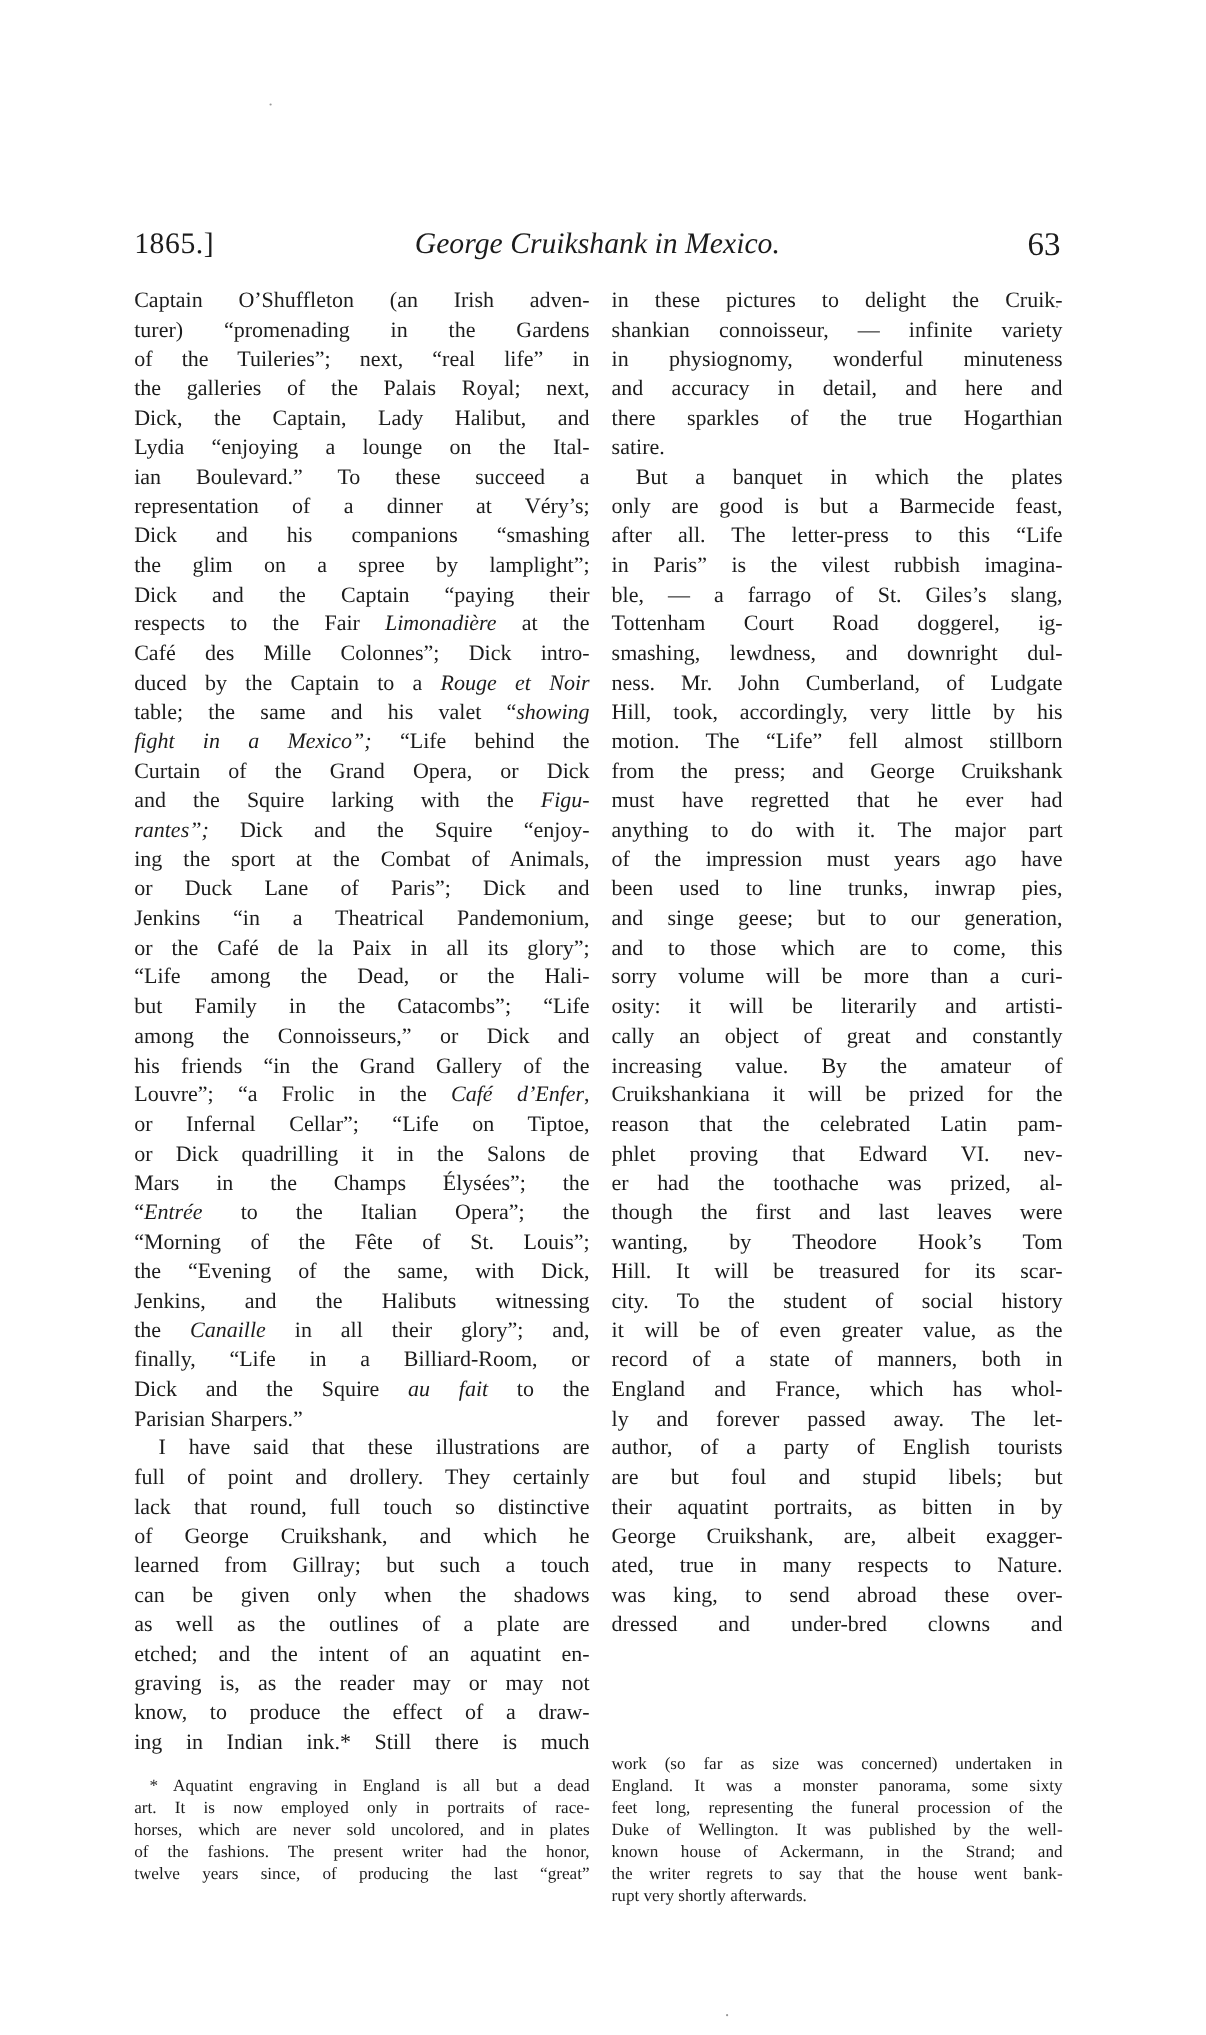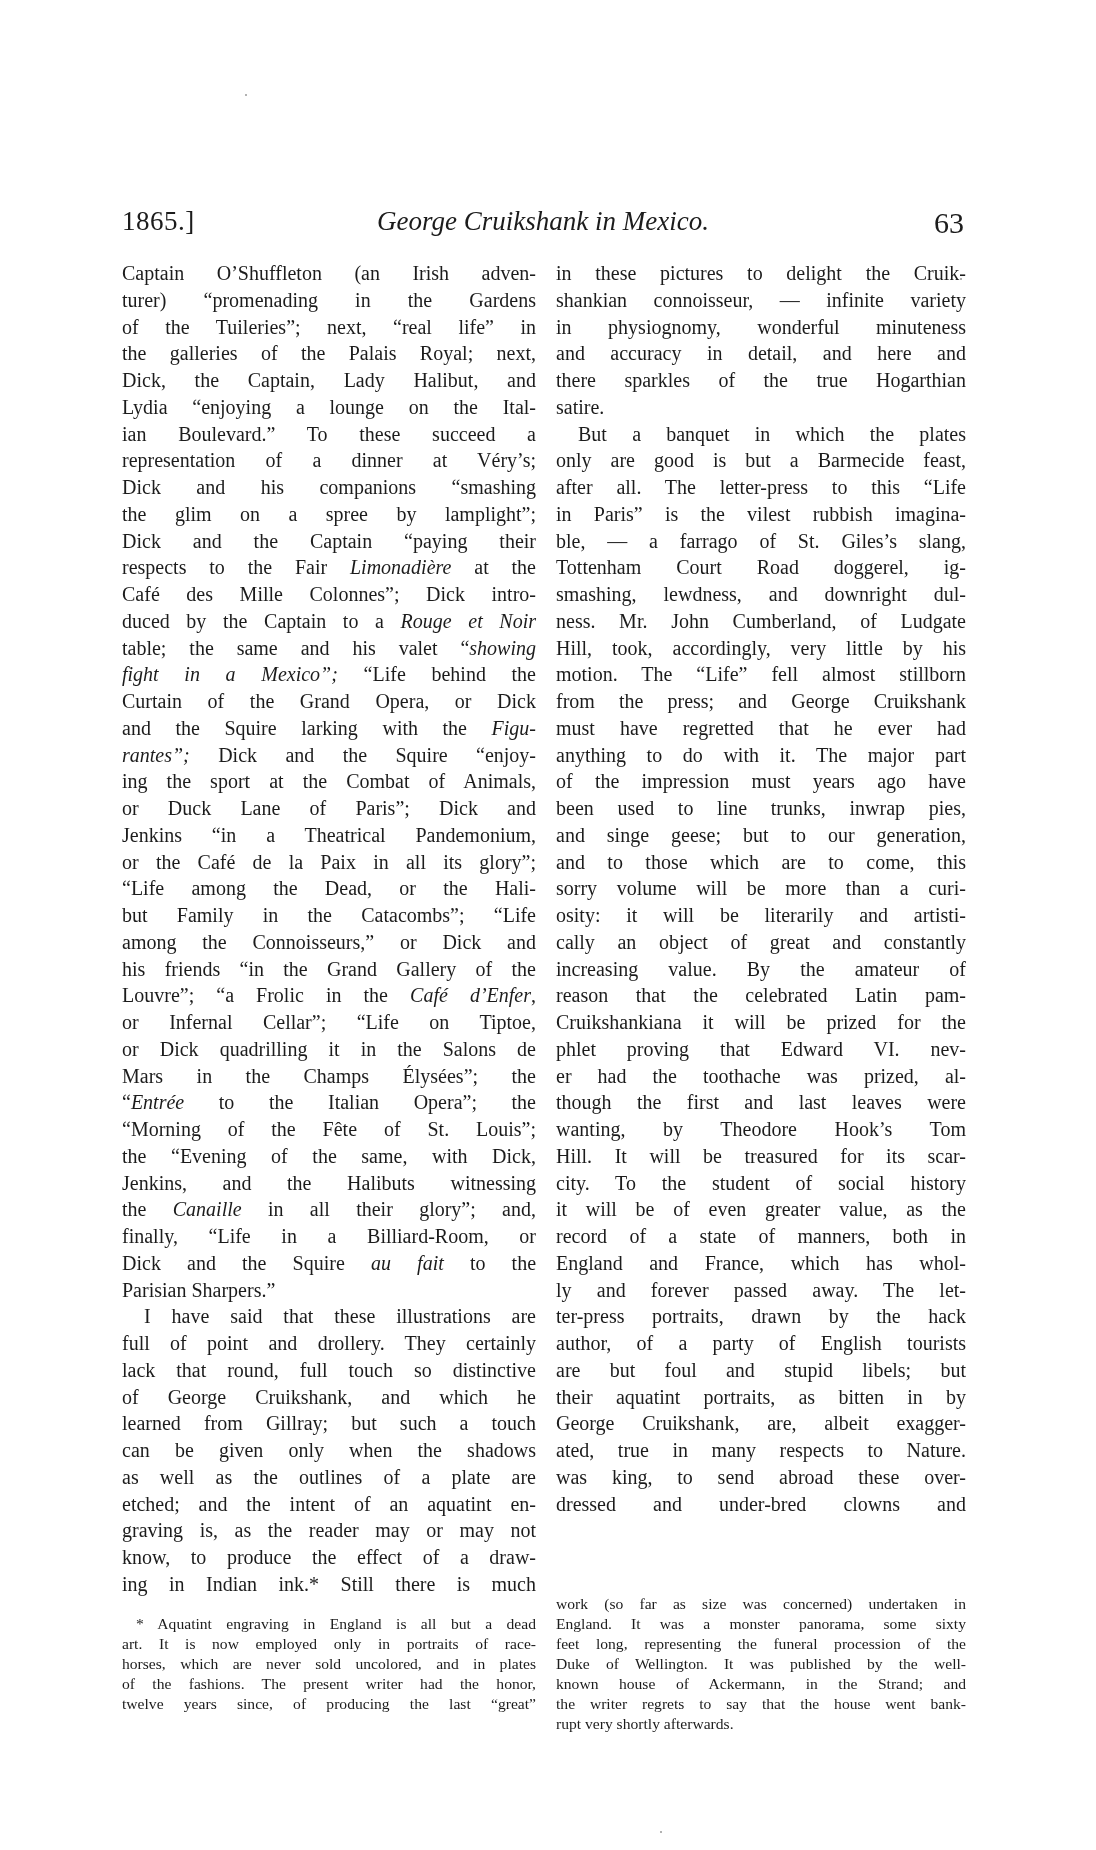--- a/index.html
+++ b/index.html
@@ -116,33 +116,32 @@
       <span class="line">must have regretted that he ever had</span>
       <span class="line">anything to do with it.  The major part</span>
       <span class="line">of the impression must years ago have</span>
       <span class="line">been used to line trunks, inwrap pies,</span>
       <span class="line">and singe geese; but to our generation,</span>
       <span class="line">and to those which are to come, this</span>
       <span class="line">sorry volume will be more than a curi-</span>
       <span class="line">osity: it will be literarily and artisti-</span>
       <span class="line">cally an object of great and constantly</span>
       <span class="line">increasing value.  By the amateur of</span>
+      <span class="line">Cruikshankiana it will be prized for the</span>
       <span class="line">reason that the celebrated Latin pam-</span>
-      <span class="line">Cruikshankiana it will be prized for the</span>
       <span class="line">phlet proving that Edward VI. nev-</span>
       <span class="line">er had the toothache was prized, al-</span>
       <span class="line">though the first and last leaves were</span>
       <span class="line">wanting, by Theodore Hook’s Tom</span>
       <span class="line">Hill.  It will be treasured for its scar-</span>
       <span class="line">city.  To the student of social history</span>
       <span class="line">it will be of even greater value, as the</span>
       <span class="line">record of a state of manners, both in</span>
       <span class="line">England and France, which has whol-</span>
       <span class="line">ly and forever passed away.  The let-</span>
-      <span class="line">ter-press portraits, drawn by the hack</span>
       <span class="line">author, of a party of English tourists</span>
       <span class="line">are but foul and stupid libels; but</span>
       <span class="line">their aquatint portraits, as bitten in by</span>
       <span class="line">George Cruikshank, are, albeit exagger-</span>
       <span class="line">ated, true in many respects to Nature.</span>
       <span class="line">was king, to send abroad these over-</span>
       <span class="line">dressed and under-bred clowns and</span>
     </div>
 
   <div class="footnote fn-left" id="fn-left">

